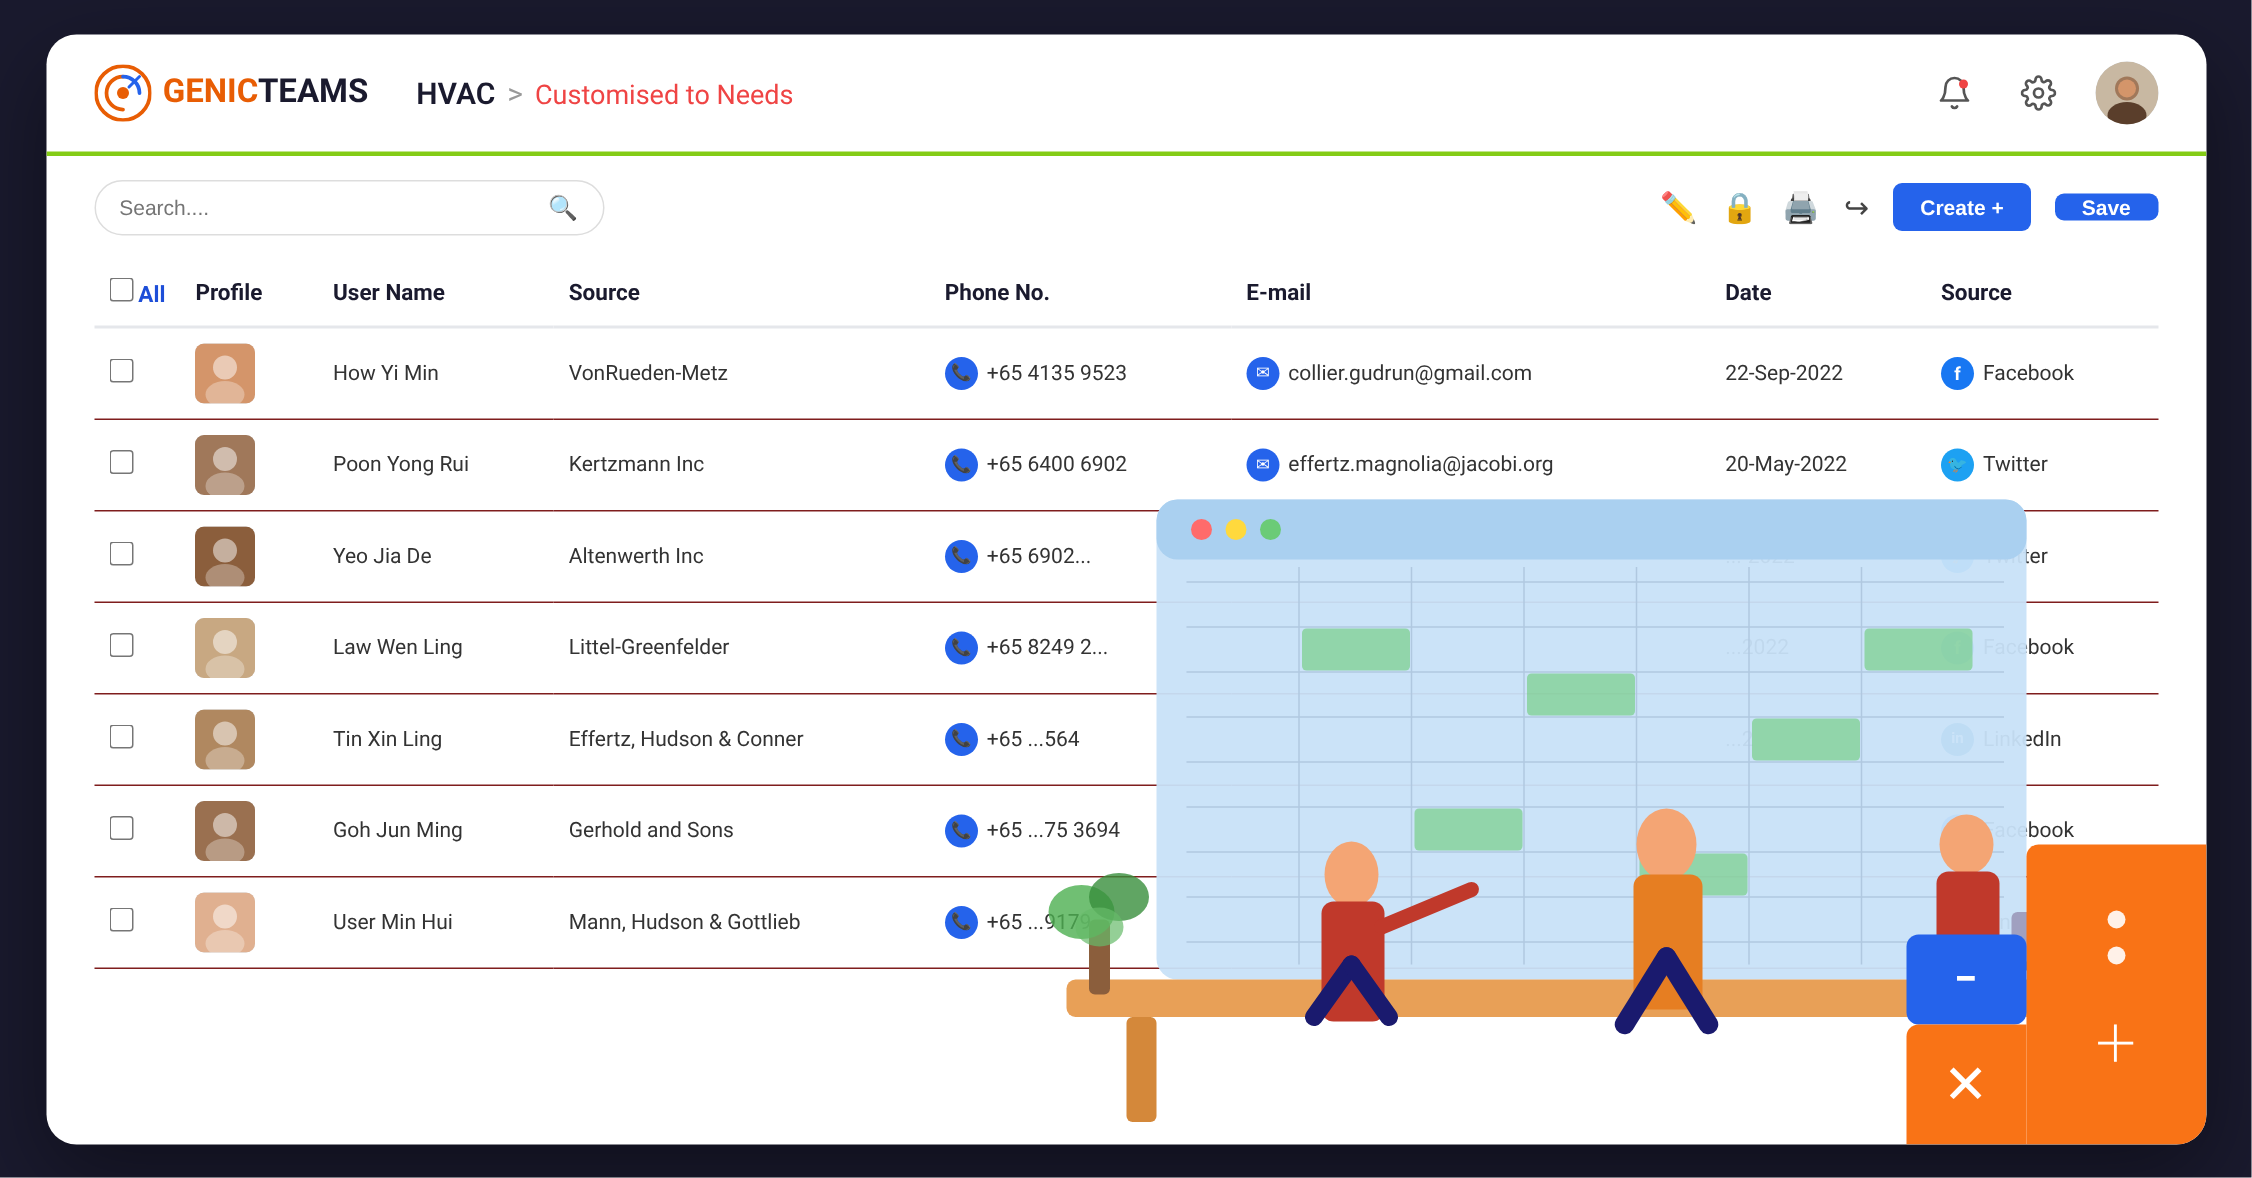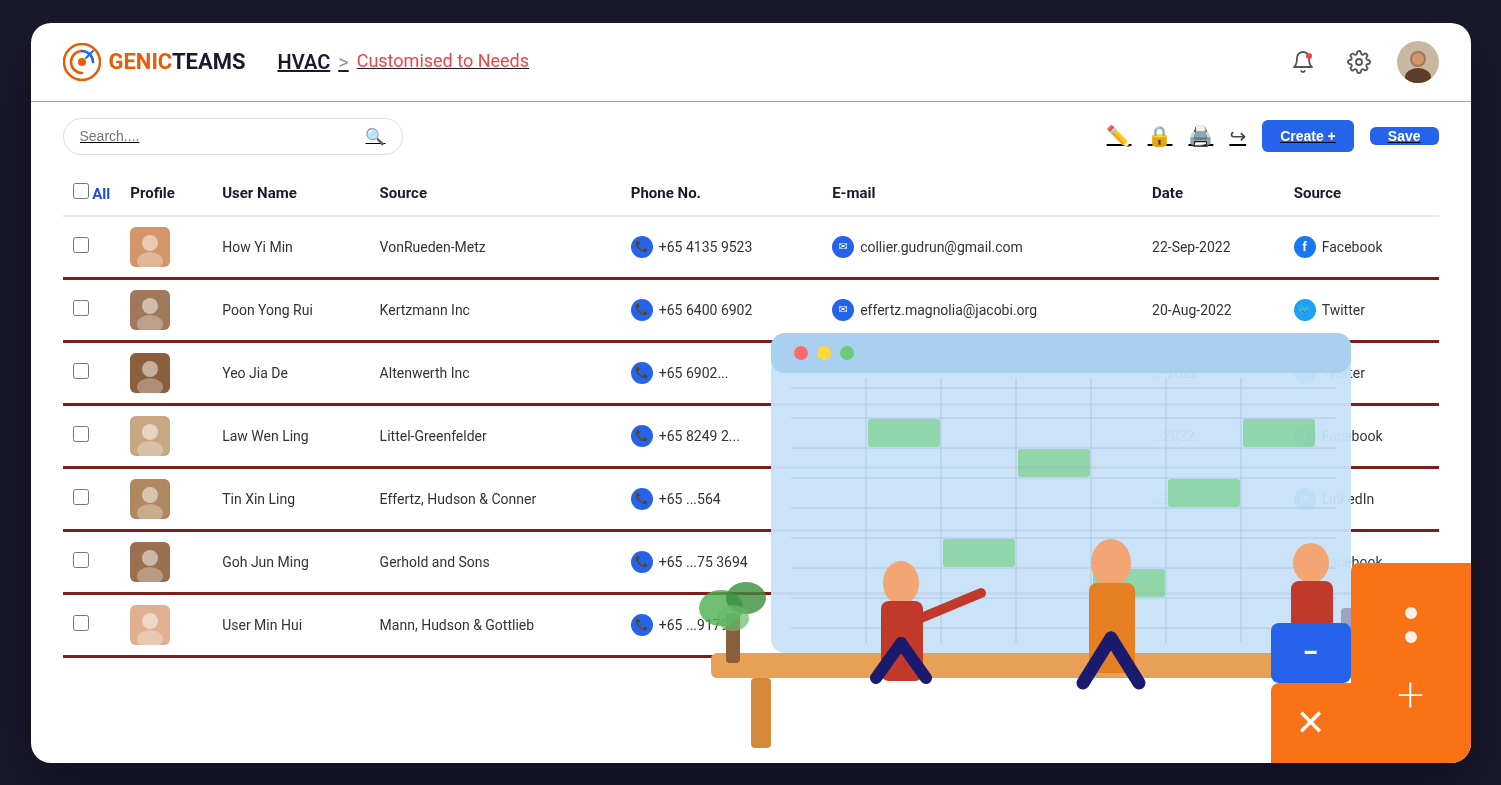--- a/index.html
+++ b/index.html
@@ -18,46 +18,45 @@
       min-height: 740px;
       overflow: hidden;
       position: relative;
       box-shadow: 0 20px 60px rgba(0,0,0,0.4);
     }
     
     .header {
       display: flex;
       align-items: center;
       padding: 18px 32px;
-      border-bottom: 1px solid #84cc16;
+      border-bottom: 3px solid #84cc16;
     }
     .logo-area {
       display: flex;
       align-items: center;
       gap: 8px;
       margin-right: 32px;
     }
     .logo-icon {
       width: 38px;
       height: 38px;
     }
     .logo-text {
       font-size: 22px;
       font-weight: 700;
     }
     .logo-genic { color: #e85d04; }
     .logo-teams { color: #1a1a2e; }
     .breadcrumb {
       display: flex;
-      align-items: flex-start;
+      align-items: flex-end;
       gap: 8px;
       font-size: 20px;
       font-weight: 600;
       color: #1a1a2e;
-      text-decoration: underline;
     }
     .breadcrumb-sep { color: #999; font-weight: 400; }
     .breadcrumb-sub { color: #ef4444; font-weight: 400; font-size: 18px; }
     .header-right {
       margin-left: auto;
       display: flex;
       align-items: center;
       gap: 20px;
     }
     .header-icon-btn {
@@ -83,21 +82,20 @@
       justify-content: center;
       cursor: pointer;
     }
     .avatar-svg { width: 42px; height: 42px; }
     
     .toolbar {
       display: flex;
       align-items: center;
       padding: 16px 32px;
       gap: 8px;
-      text-decoration: underline;
     }
     .search-box {
       display: flex;
       align-items: center;
       border: 1.5px solid #ddd;
       border-radius: 24px;
       padding: 8px 16px;
       gap: 8px;
       width: 340px;
     }
@@ -165,21 +163,21 @@
       text-align: left;
       padding: 12px 10px;
       font-size: 15px;
       font-weight: 700;
       color: #1a1a2e;
       white-space: nowrap;
     }
     th.checkbox-col { width: 50px; }
     td {
       padding: 10px 10px;
-      border-bottom: 3px solid #7f1d1d;
+      border-bottom: 1px solid #7f1d1d;
       font-size: 14px;
       color: #333;
       vertical-align: middle;
     }
     .row-checkbox {
       width: 16px;
       height: 16px;
       cursor: pointer;
     }
     .all-label {
@@ -422,21 +420,21 @@
                 <div class="phone-icon">📞</div>
                 <span>+65 6400 6902</span>
               </div>
             </td>
             <td>
               <div class="email-cell">
                 <div class="email-icon">✉</div>
                 <span>effertz.magnolia@jacobi.org</span>
               </div>
             </td>
-            <td>20-Aug-2022</td>
+            <td>20-May-2022</td>
             <td>
               <div class="source-cell">
                 <div class="source-twitter">🐦</div>
                 <span>Twitter</span>
               </div>
             </td>
           </tr>
           <tr>
             <td><input type="checkbox" class="row-checkbox" style=""></td>
             <td>

